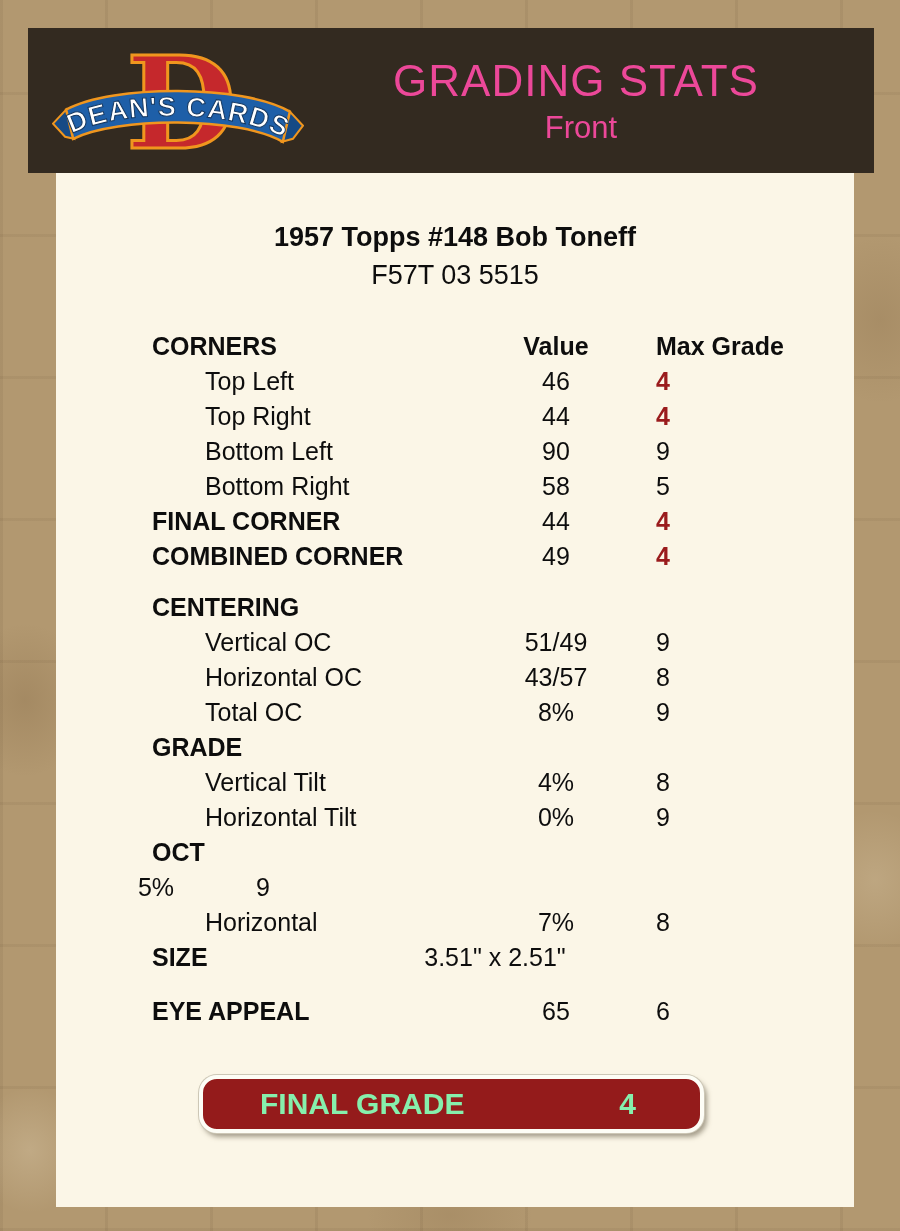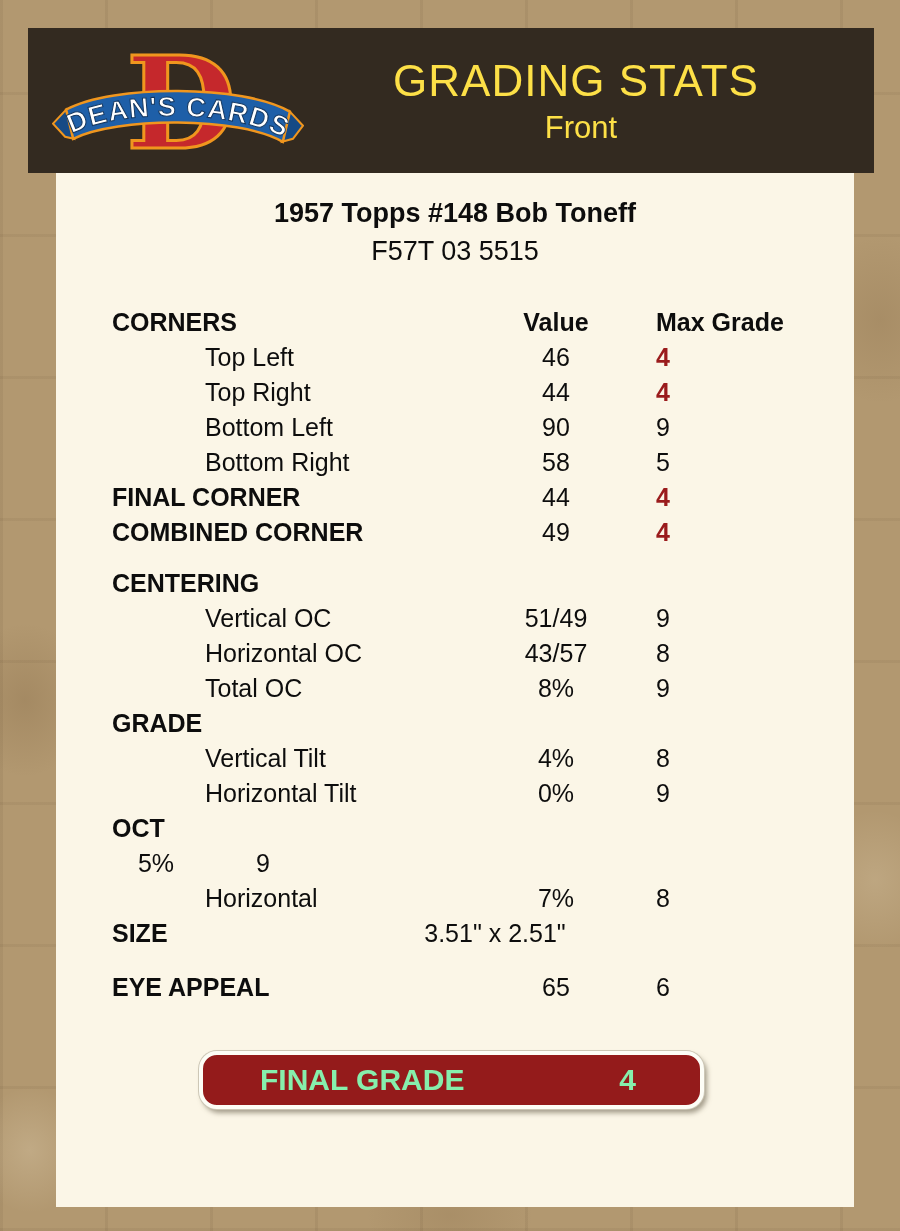--- a/index.html
+++ b/index.html
@@ -22,33 +22,33 @@
       repeating-linear-gradient(0deg, rgba(60,40,20,0.06) 0 3px, transparent 3px 142px);
   }
   .header{
     position:absolute;left:28px;top:28px;width:846px;height:145px;
     background:#332a20;
   }
   .logo{position:absolute;left:24px;top:8px;width:252px;height:128px;}
   .header-titles{
     position:absolute;left:250px;right:0;top:0;height:100%;
     display:flex;flex-direction:column;justify-content:center;align-items:center;
-    color:#fde047;
+    color:#ec4899;
   }
   .header-title{font-size:44px;line-height:54px;letter-spacing:1px;}
   .header-subtitle{font-size:31px;line-height:40px;margin-left:10px;}
   .panel{
     position:absolute;left:56px;top:173px;width:798px;height:1034px;
     background:#fbf6e7;color:#0d0d0d;
   }
-  .card-title{margin-top:24px;text-align:center;font-size:27px;font-weight:bold;line-height:33px;}
+  .card-title{margin-top:48px;text-align:center;font-size:27px;font-weight:bold;line-height:33px;}
   .card-code{margin-top:5px;text-align:center;font-size:27px;line-height:33px;}
   .table{margin-top:37px;}
   .row{display:flex;height:35px;line-height:35px;font-size:25px;}
-  .cell-label{padding-left:56px;width:400px;box-sizing:border-box;white-space:nowrap;}
+  .cell-label{padding-left:96px;width:400px;box-sizing:border-box;white-space:nowrap;}
   .row.item .cell-label{padding-left:149px;}
   .row.section .cell-label{font-weight:bold;}
   .cell-value{width:200px;text-align:center;white-space:nowrap;}
   .cell-grade{width:138px;}
   .row.thead .cell-label,.row.thead .cell-value,.row.thead .cell-grade{font-weight:bold;}
   .grade-red{color:#9a1b1c;font-weight:bold;}
   .row.size .cell-value{transform:translateX(-61px);}
   .spacer{width:100%;}
   .final-grade{
     margin:46px 0 0 143px;width:505px;height:58px;box-sizing:border-box;

